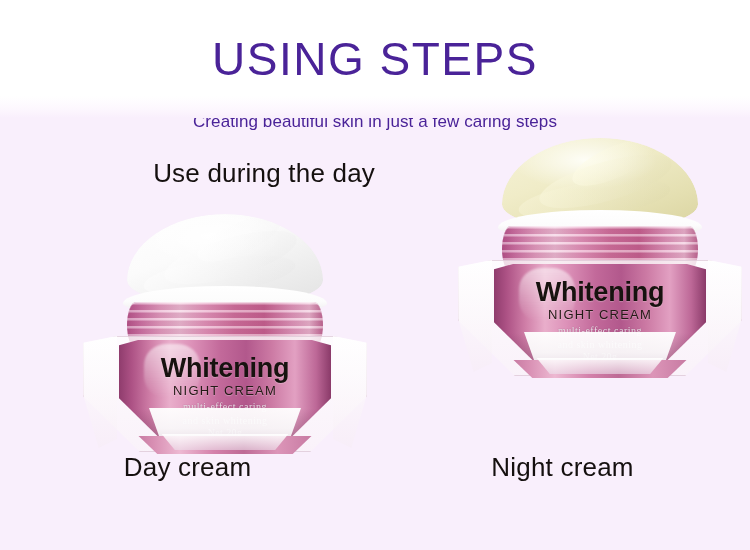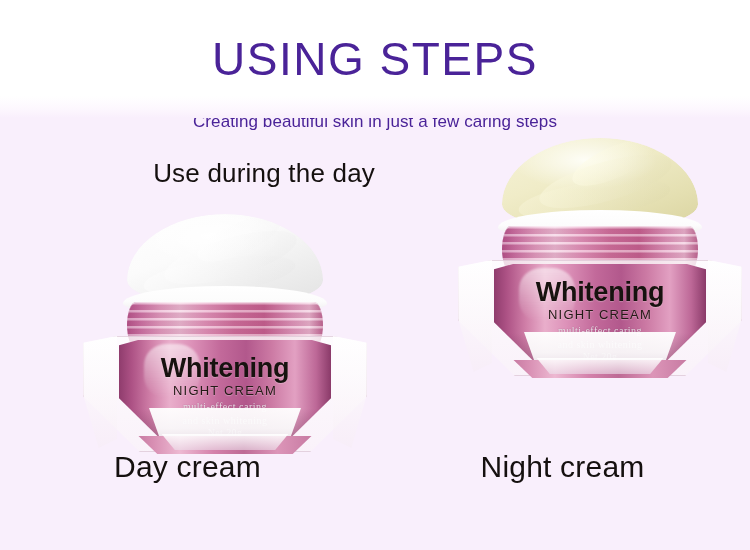--- a/index.html
+++ b/index.html
@@ -84,21 +84,21 @@
     color: #15100f;
     letter-spacing: 0.2px;
   }
   .caption {
     position: absolute;
     left: 0;
     right: 0;
     top: 340px;
     margin: 0;
     text-align: center;
-    font-size: 30px;
+    font-size: 26px;
     line-height: 30px;
     font-weight: 400;
     color: #15100f;
     letter-spacing: 0.2px;
   }
 
   
   .jar-wrap {
     position: relative;
     width: 300px;

